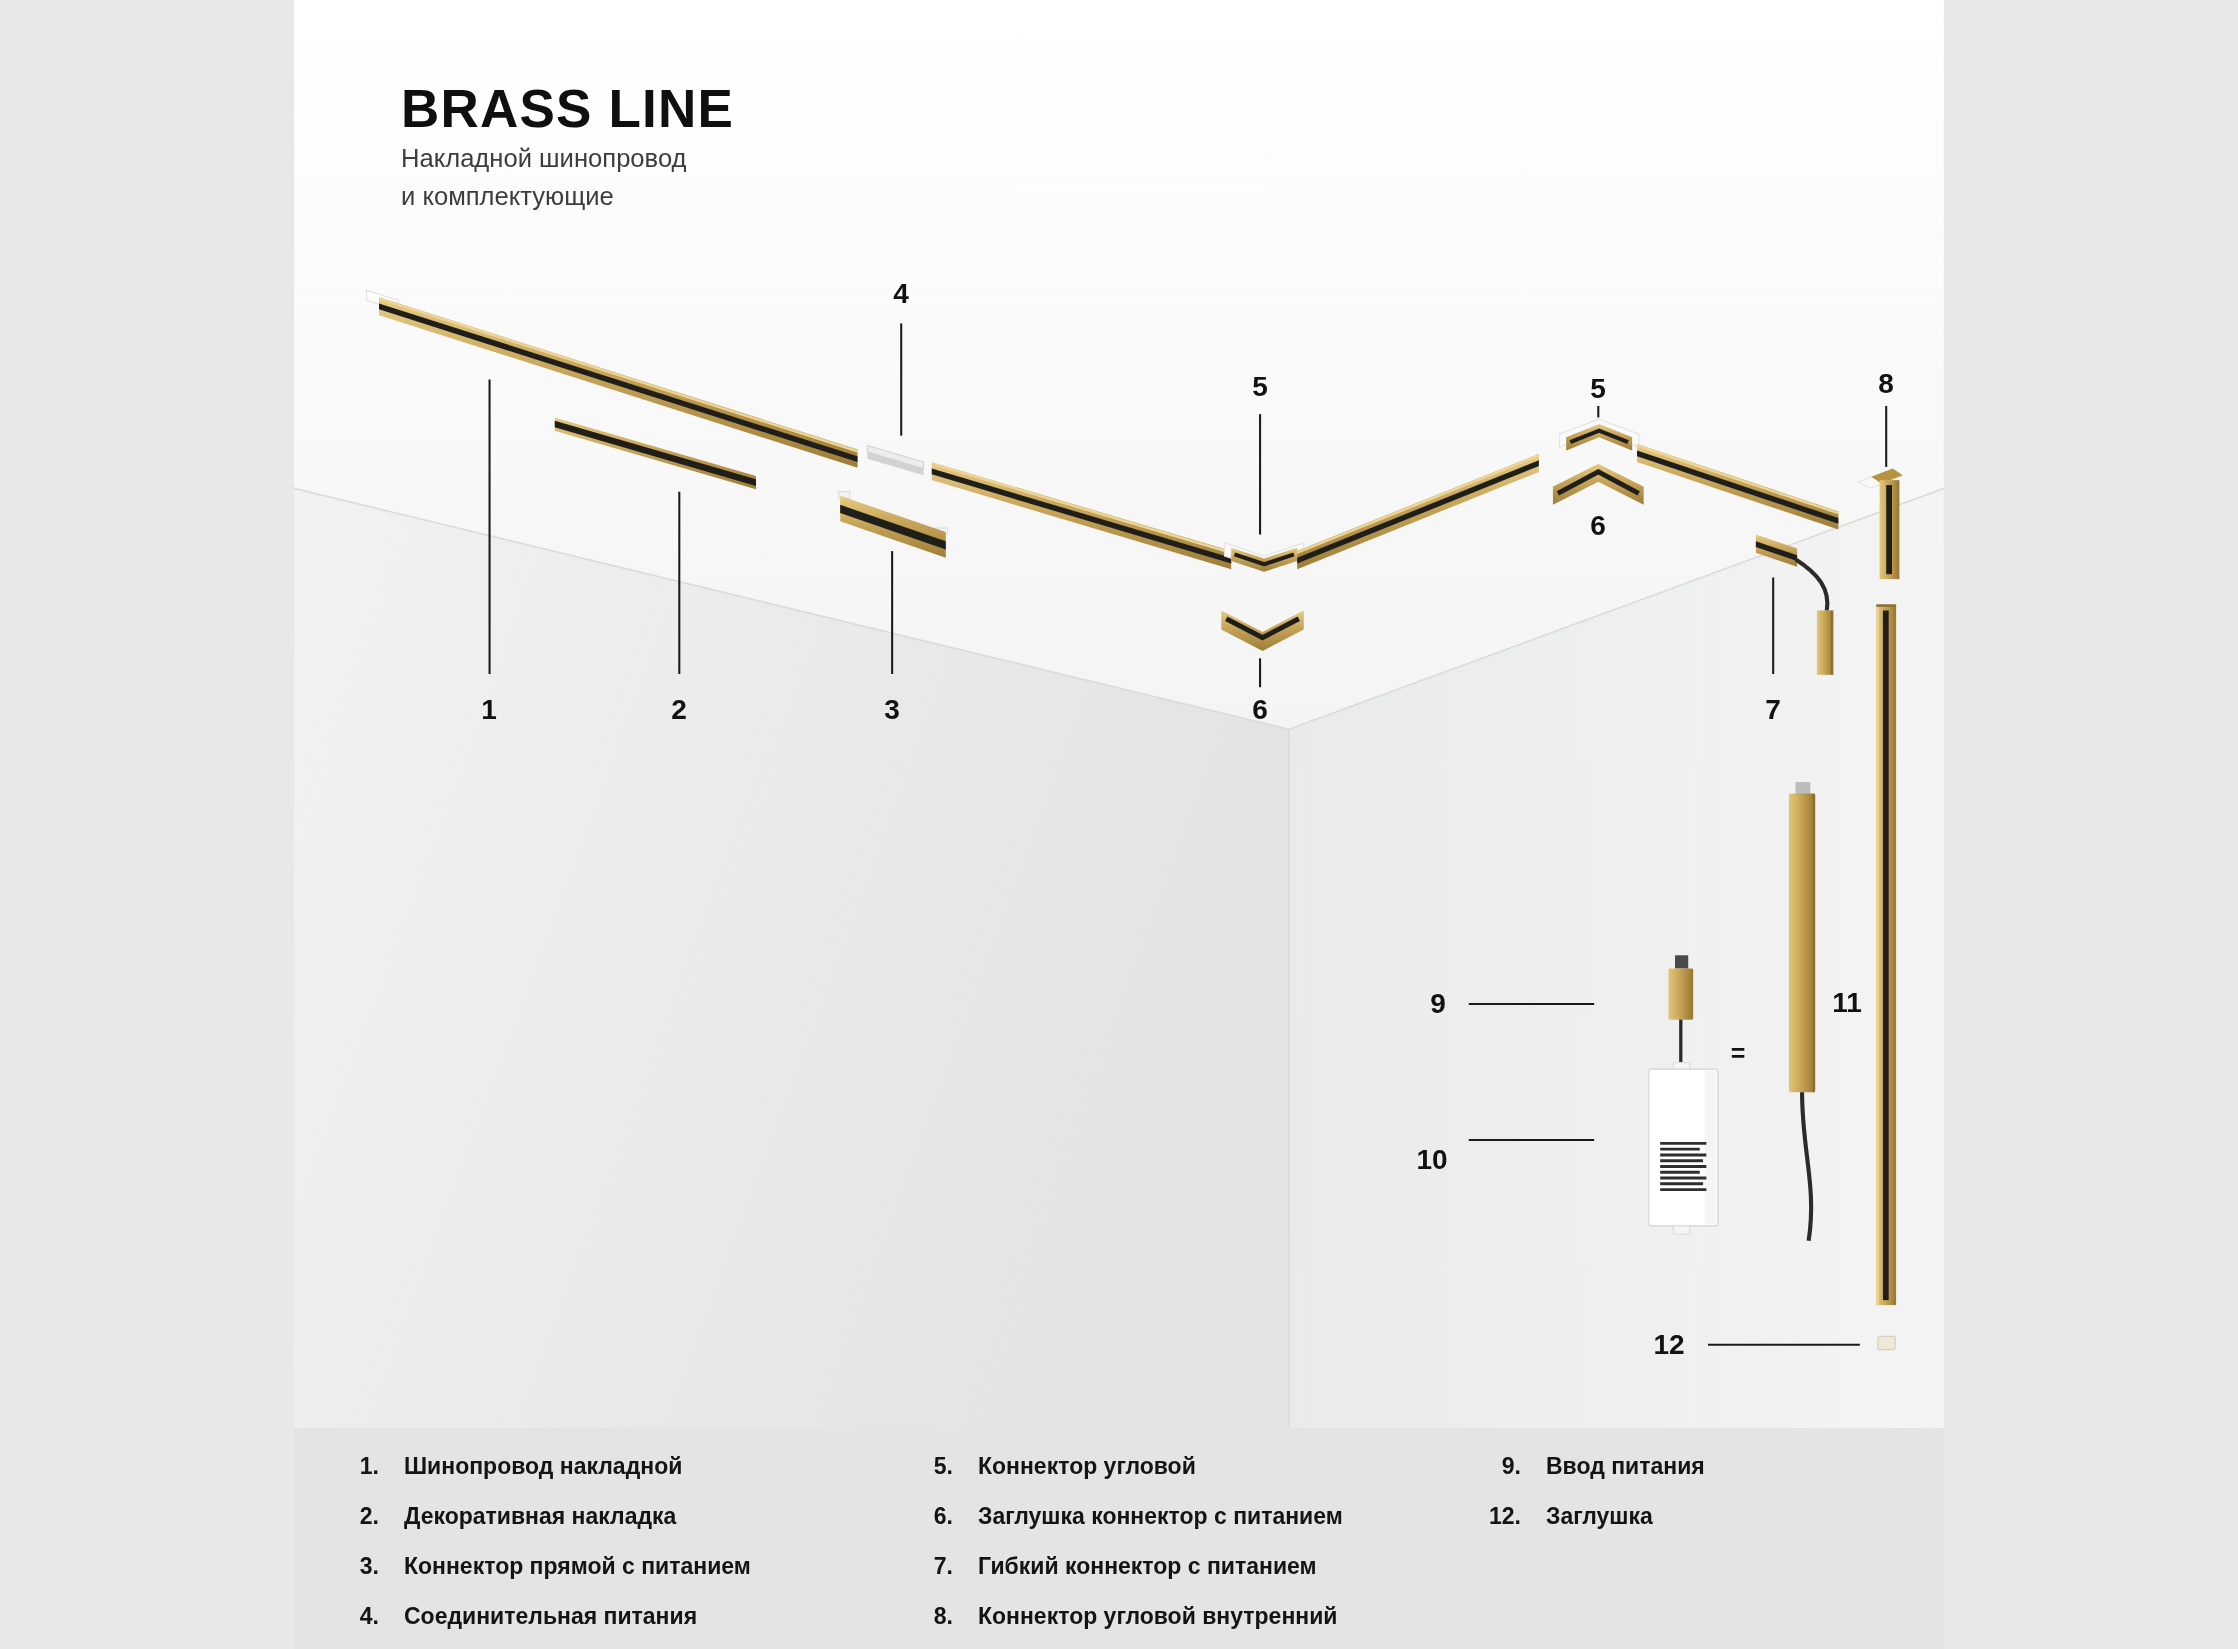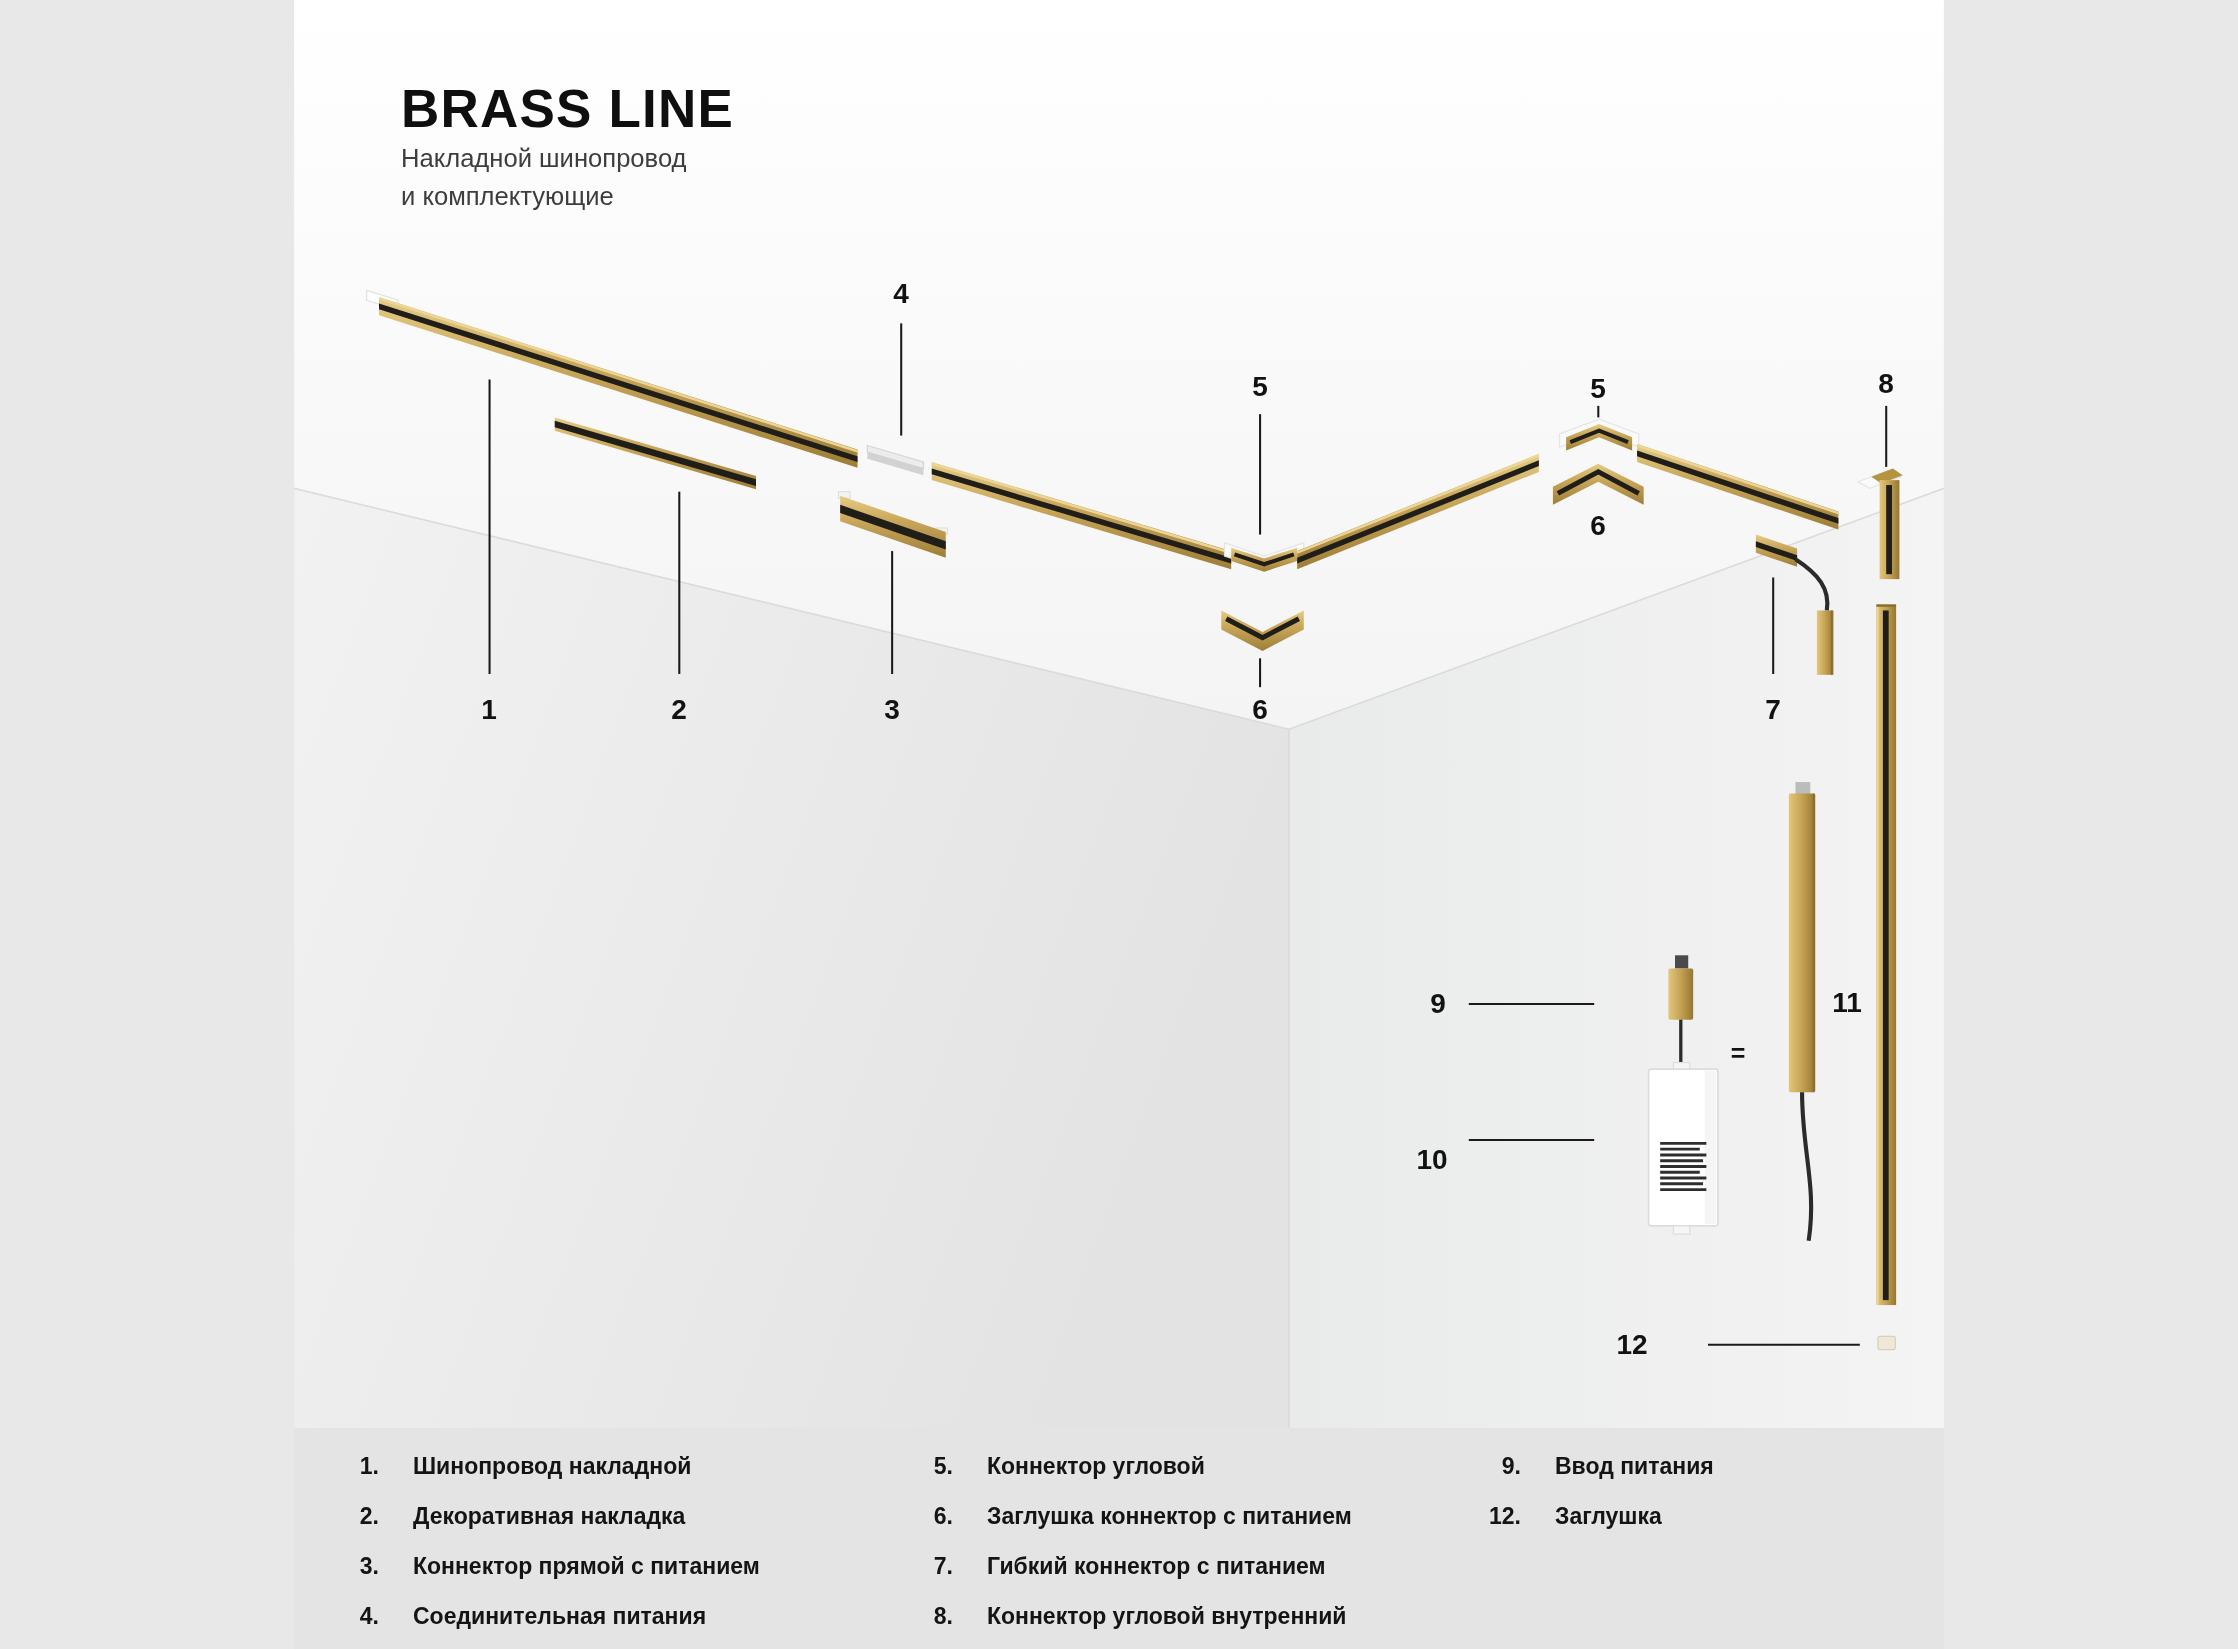--- a/index.html
+++ b/index.html
@@ -19,21 +19,21 @@
     font-size:28px;font-weight:700;color:#121212;white-space:nowrap;
   }
   .equals{font-size:25px}
   .footer{position:absolute;left:0;top:1428px;width:1650px;height:222px;background:#e4e4e4}
   .legend-col{position:absolute;top:13px}
   .legend-col.c1{left:36px}
   .legend-col.c2{left:610px}
   .legend-col.c3{left:1178px}
   .legend-row{display:flex;align-items:center;height:50px}
   .legend-num{width:49px;text-align:right;font-size:23px;font-weight:700;color:#141414;flex:none}
-  .legend-label{margin-left:34px;font-size:23px;font-weight:700;color:#141414;white-space:nowrap}
+  .legend-label{margin-left:25px;font-size:23px;font-weight:700;color:#141414;white-space:nowrap}
 </style>
 </head>
 <body>
 
 <div class="content">
 
   <svg class="scene" width="1650" height="1428" viewBox="0 0 2000 1731" xmlns="http://www.w3.org/2000/svg">
     <defs>
       <linearGradient id="gCeil" x1="0" y1="0" x2="0" y2="1">
         <stop offset="0" stop-color="#ffffff"></stop>
@@ -216,21 +216,21 @@
     <span class="callout" style="left:966px;top:387px">5</span>
     <span class="callout" style="left:1304px;top:389px">5</span>
     <span class="callout" style="left:966px;top:710px">6</span>
     <span class="callout" style="left:1304px;top:526px">6</span>
     <span class="callout" style="left:1479px;top:710px">7</span>
     <span class="callout" style="left:1592px;top:384px">8</span>
     <span class="callout" style="left:1144px;top:1004px">9</span>
     <span class="callout" style="left:1138px;top:1160px">10</span>
     <span class="callout" style="left:1553px;top:1003px">11</span>
     <span class="callout equals" style="left:1444px;top:1053px">=</span>
-    <span class="callout" style="left:1338px;top:1345px">12</span>
+    <span class="callout" style="left:1375px;top:1345px">12</span>
   </div>
 
   <div class="footer">
     <div class="legend-col c1">
       <div class="legend-row">
         <span class="legend-num">1.</span>
         <span class="legend-label">Шинопровод накладной</span>
       </div>
       <div class="legend-row">
         <span class="legend-num">2.</span>

